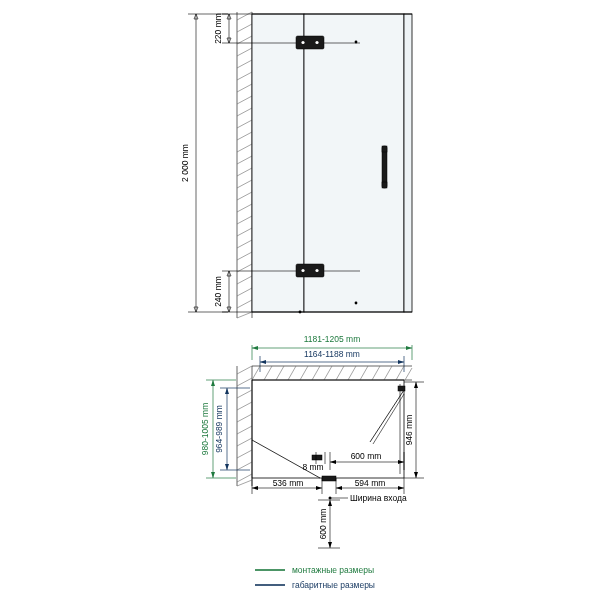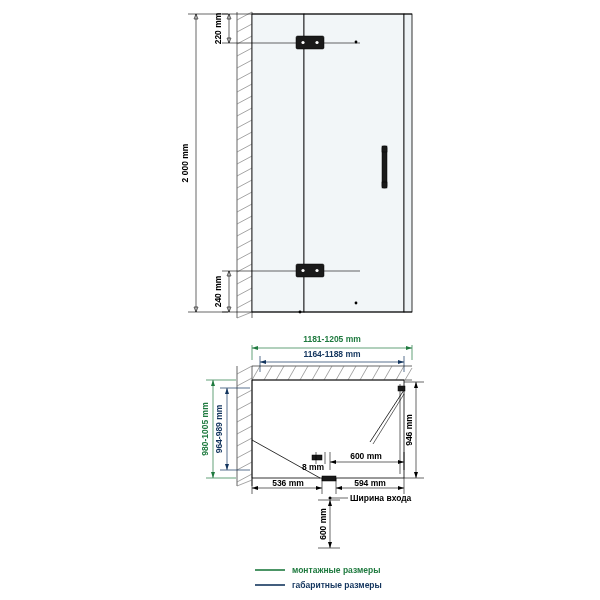--- a/index.html
+++ b/index.html
@@ -11,21 +11,20 @@
     width: 600px;
     height: 600px;
     font-family: "Liberation Sans", sans-serif;
     color: #000000;
     overflow: hidden;
   }
   #stage {
     position: relative;
     width: 600px;
     height: 600px;
-    font-weight: bold;
   }
   svg.diagram {
     position: absolute;
     top: 0;
     left: 0;
     width: 600px;
     height: 600px;
   }
   text {
     font-family: "Liberation Sans", sans-serif;

